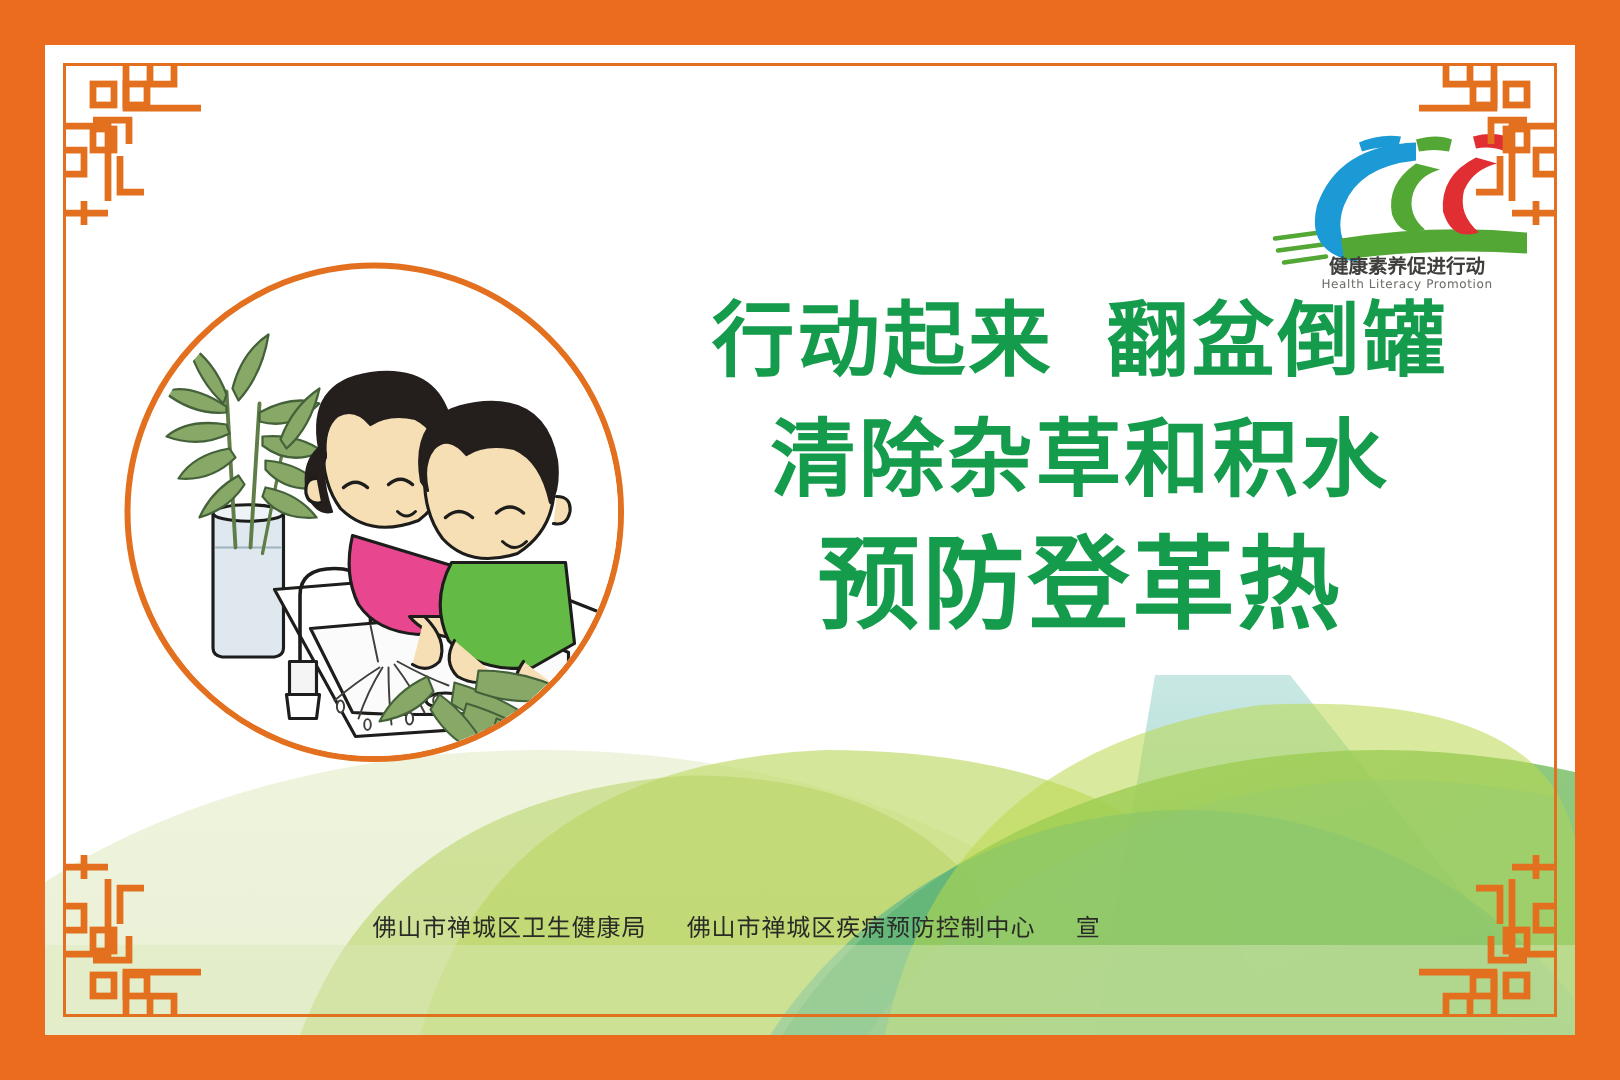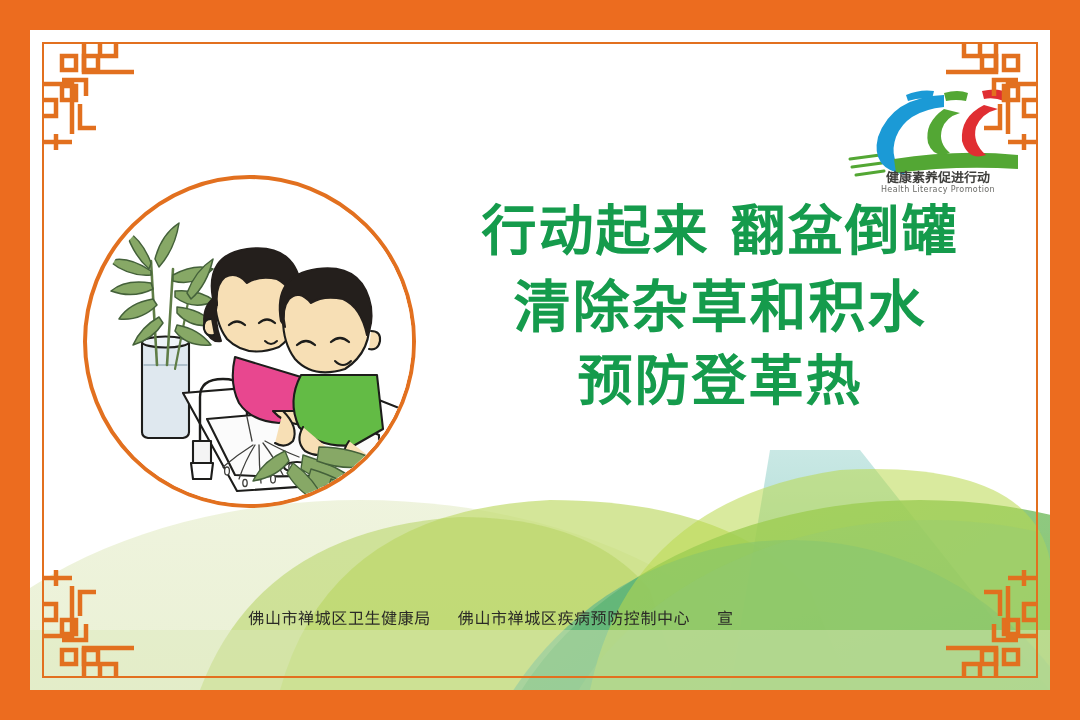--- a/index.html
+++ b/index.html
@@ -36,23 +36,23 @@
   
   .headline{
     position:absolute;left:400px;top:165px;width:580px;
     z-index:5;text-align:center;
     font-family:"DejaVu Sans","Liberation Sans",sans-serif;
   }
   .hl-line{
     color:#159b4c;font-weight:bold;letter-spacing:2px;
     line-height:1.34;white-space:nowrap;
   }
-  .hl-1{font-size:55px;}
+  .hl-1{font-size:55px;font-family:Liberation Mono, monospace;}
   .hl-2{font-size:57px;}
-  .hl-3{font-size:55px;}
+  .hl-3{font-size:68px;}
   
   .logo{position:absolute;left:818px;top:53px;width:180px;height:112px;z-index:5;}
   .logo svg{display:block;}
   
   .footer{
     position:absolute;left:0;top:575px;width:922px;
     z-index:5;text-align:center;
   }
   .footer-text{
     display:inline-block;

